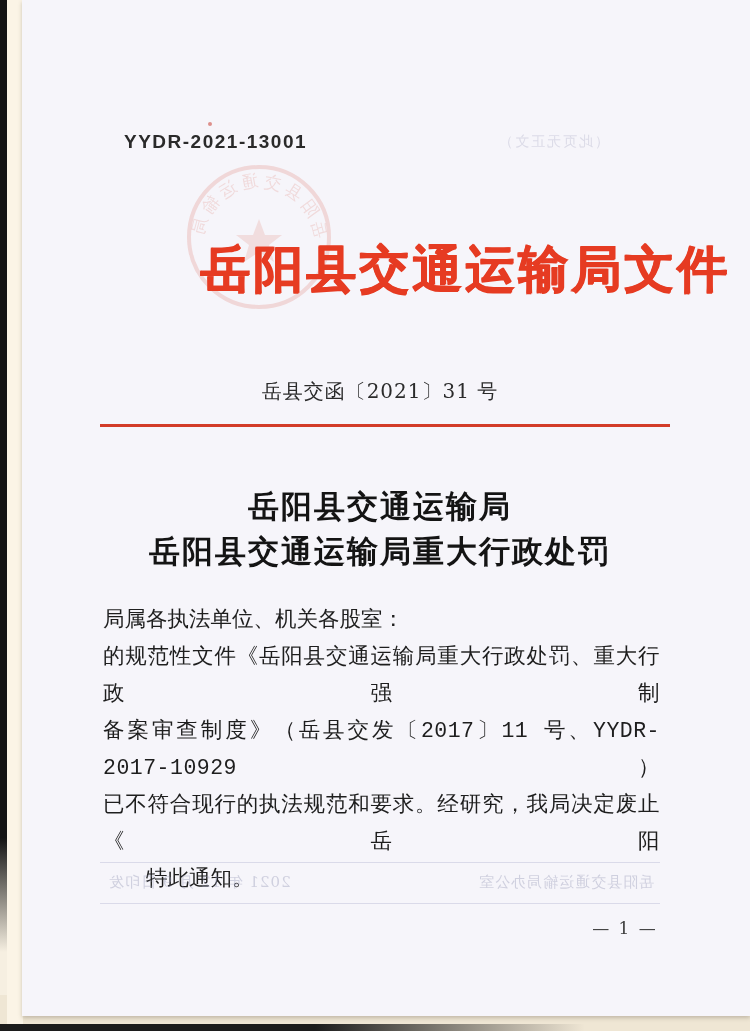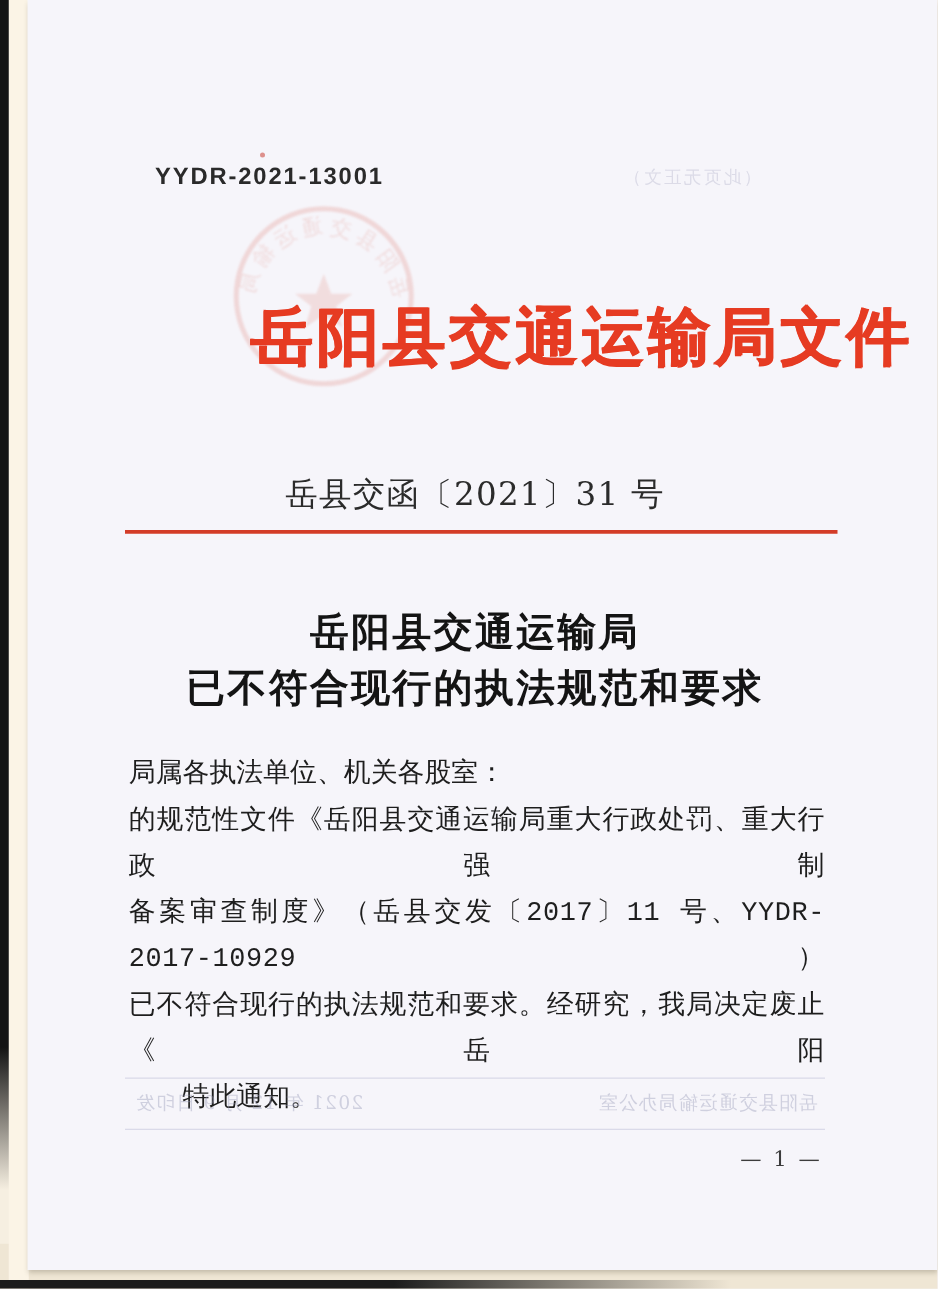--- a/index.html
+++ b/index.html
@@ -29,21 +29,21 @@
 
   
   .stamp { position:absolute; left:183px; top:161px; width:152px; height:152px;
     opacity:0.55; filter:blur(0.7px); transform:scaleX(-1); }
 
   .header-title { position:absolute; left:30px; top:236px; width:700px; text-align:right;
     font-size:50px; font-weight:900; letter-spacing:3px; color:#e63b22;
     text-shadow:1px 0 0 #e63b22, 0 1px 0 #e63b22; white-space:nowrap; }
 
   .doc-number { position:absolute; left:30px; top:378px; width:700px; text-align:center;
-    font-size:26px; letter-spacing:1px; color:#2b2b2b; }
+    font-size:20px; letter-spacing:1px; color:#2b2b2b; }
 
   .red-rule { position:absolute; left:100px; top:424px; width:570px; height:3px; background:#d33c28; }
 
   .main-title { position:absolute; left:40px; top:484px; width:680px; text-align:center;
     font-size:31px; font-weight:700; letter-spacing:2px; color:#141414; line-height:45px; }
 
   .body-text { position:absolute; left:103px; top:602px; width:557px;
     font-size:21.5px; color:#1e1e1e;font-family:Liberation Mono, monospace; }
   .bline { line-height:37px; white-space:nowrap; }
   .bline.justify { white-space:normal; text-align:justify; text-align-last:justify; letter-spacing:0.5px; }
@@ -90,21 +90,21 @@
     <div class="bleed-top">（此页无正文）</div>
 
     <div class="header-title">岳阳县交通运输局文件</div>
 
     <div class="doc-number">岳县交函〔2021〕31 号</div>
 
     <div class="red-rule"></div>
 
     <div class="main-title">
       <div>岳阳县交通运输局</div>
-      <div>已不符合现行的执法规范和要求</div>
+      <div>岳阳县交通运输局重大行政处罚</div>
     </div>
 
     <div class="body-text">
       <div class="bline">局属各执法单位、机关各股室：</div>
       <div class="bline justify">的规范性文件《岳阳县交通运输局重大行政处罚、重大行政强制</div>
       <div class="bline justify">备案审查制度》（岳县交发〔2017〕11 号、YYDR-2017-10929）</div>
       <div class="bline justify">已不符合现行的执法规范和要求。经研究，我局决定废止《岳阳</div>
       <div class="bline indent">特此通知。</div>
     </div>
 

